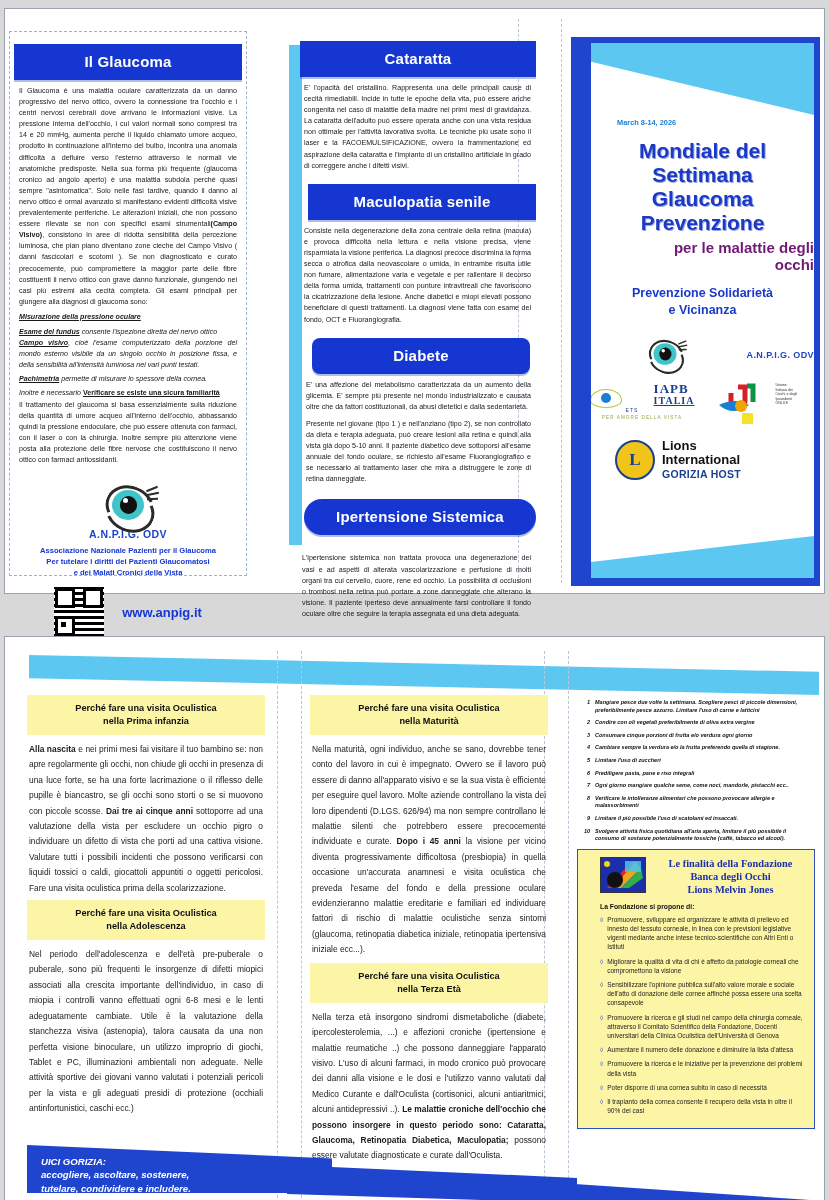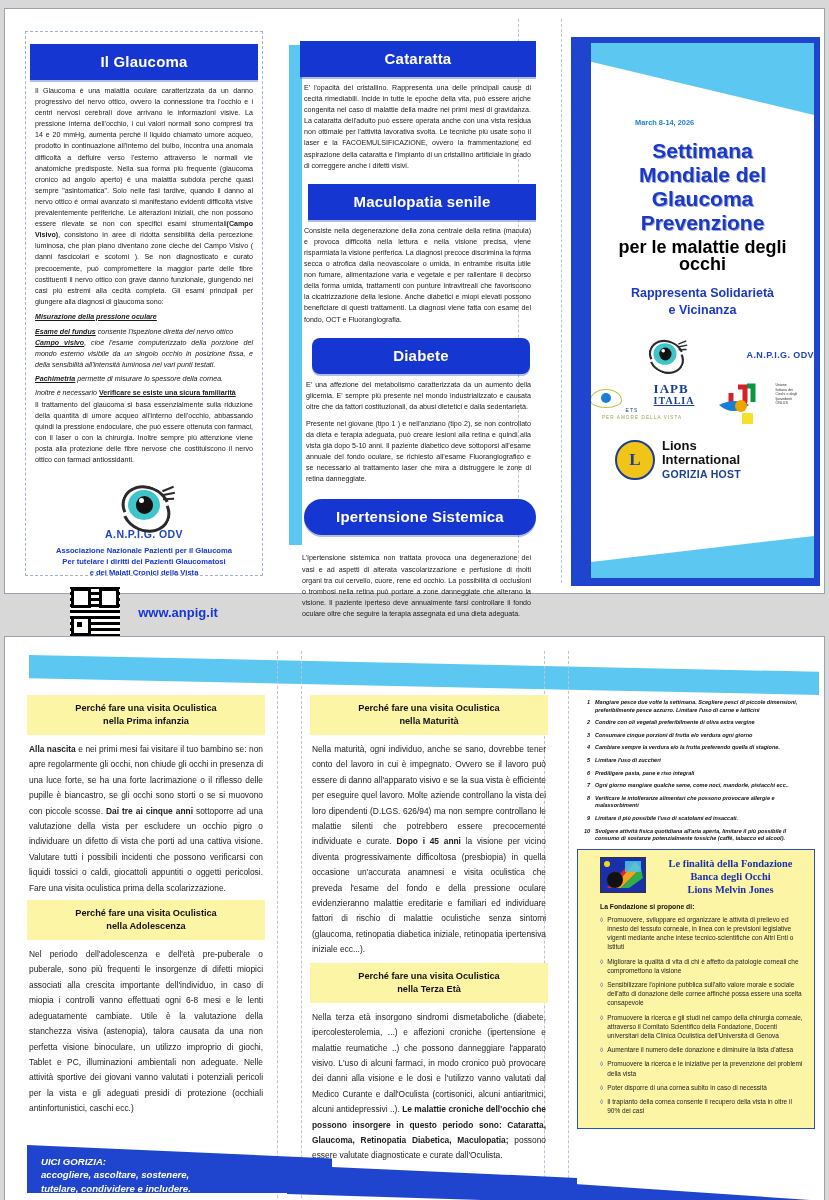--- a/index.html
+++ b/index.html
@@ -66,24 +66,24 @@
   #cover-outer{position:absolute;left:566px;top:28px;width:249px;height:549px;background:#1f45cf;overflow:hidden;}
   #cover-card{position:absolute;left:20px;top:6px;right:6px;bottom:8px;background:#fff;overflow:hidden;}
   #cover-diag{position:absolute;left:0;top:0;width:100%;height:72px;background:#5cc8f2;
     clip-path:polygon(0 0,100% 0,100% 100%,0 26%);}
   #cover-diag-bottom{position:absolute;left:0;bottom:0;width:100%;height:42px;background:#5cc8f2;
     clip-path:polygon(0 62%,100% 0,100% 100%,0 100%);}
   .wgw-row{display:flex;align-items:center;gap:6px;padding-left:12px;}
   .ribbon{width:13px;height:22px;position:relative;}
   .ribbon svg{display:block;}
   .wgw-title{color:#0f9b3e;font-weight:bold;font-size:13.5px;}
-  .wgw-date{color:#1a7fd4;font-weight:bold;font-size:7.4px;padding-left:44px;margin-top:-1px;}
+  .wgw-date{color:#1a7fd4;font-weight:bold;font-size:7.4px;padding-left:26px;margin-top:-1px;}
   .cover-main{color:#1b39c6;font-weight:bold;text-align:center;font-size:21px;line-height:24px;
     text-shadow:1px 1px 0 #9aa8dd;margin-top:12px;}
-  .cover-sub{color:#000000;font-weight:bold;text-align:center;font-size:18px;line-height:17px;margin-top:4px;}
+  .cover-sub{color:#701a75;font-weight:bold;text-align:right;font-size:15px;line-height:17px;margin-top:4px;}
   .cover-sub2{color:#1b39c6;font-weight:bold;text-align:center;font-size:12.5px;line-height:17px;margin-top:12px;}
 
   .iapb{display:flex;align-items:center;gap:4px;}
   .iapb-eye{width:30px;height:17px;border:1.6px solid #b7c531;border-radius:50% 50% 50% 50%/60% 60% 40% 40%;
     display:flex;align-items:center;justify-content:center;background:#fff;}
   .iapb-eye span{width:10px;height:10px;border-radius:50%;background:#1a7fd4;}
   .iapb-txt{color:#1b3f8f;font-family:"Liberation Serif",serif;font-weight:bold;font-size:13px;line-height:12px;letter-spacing:1px;margin-left:28px;}
   .iapb-ets{color:#1b3f8f;font-size:5px;letter-spacing:1px;}
   .iapb-claim{color:#9aa34a;font-size:4.6px;letter-spacing:1.1px;margin-top:2px;text-align:center;}
 
@@ -133,21 +133,21 @@
 </head>
 <body>
 
 <div class="page">
 
   <div class="sheet" id="sheet-top">
 
     <div class="col-div" style="left:513px"></div>
     <div class="col-div" style="left:556px"></div>
 
-    <div class="panel dashbox" style="left:20px;top:22px;width:238px;height:545px;">
+    <div class="panel dashbox" style="left:4px;top:22px;width:238px;height:545px;">
       <div class="blue-head" style="margin:12px 4px 0 4px;">Il Glaucoma</div>
       <div class="body-text">
         <span>Il Glaucoma è una malattia oculare caratterizzata da un danno progressivo del nervo ottico, ovvero la connessione tra l'occhio e i centri nervosi cerebrali dove arrivano le informazioni visive. La pressione interna dell'occhio, i cui valori normali sono compresi tra 14 e 20 mmHg, aumenta perché il liquido chiamato umore acqueo, prodotto in continuazione all'interno del bulbo, incontra una anomala difficoltà a defluire verso l'esterno attraverso le normali vie anatomiche predisposte. Nella sua forma più frequente (glaucoma cronico ad angolo aperto) è una malattia subdola perché quasi sempre "asintomatica". Solo nelle fasi tardive, quando il danno al nervo ottico é ormai avanzato si manifestano evidenti difficoltà visive prevalentemente periferiche. Le alterazioni iniziali, che non possono essere rilevate se non con specifici esami strumentali</span><b>(Campo Visivo)</b><span>, consistono in aree di ridotta sensibilità della percezione luminosa, che pian piano diventano zone cieche del Campo Visivo ( danni fascicolari e scotomi ). Se non diagnosticato e curato precocemente, può compromettere la maggior parte delle fibre costituenti il nervo ottico con grave danno funzionale, giungendo nei casi più estremi alla cecità completa. Gli esami principali per giungere alla diagnosi di glaucoma sono:</span>
         <div style="height:4px"></div>
         <div class="ui">Misurazione della pressione oculare</div>
         <div style="height:4px"></div>
         <div><span class="ui">Esame del fundus</span><span class="it"> consente l'ispezione diretta del nervo ottico</span></div>
         <div><span class="ui">Campo visivo</span><span class="it">, cioé l'esame computerizzato della porzione del mondo esterno visibile da un singolo occhio in posizione fissa, e della sensibilità all'intensità luminosa nei vari punti testati.</span></div>
         <div style="height:3px"></div>
         <div><span class="ui">Pachimetria</span><span class="it"> permette di misurare lo spessore della cornea.</span></div>
@@ -202,31 +202,31 @@
 
     <div id="cover-outer">
       <div id="cover-card">
         <div id="cover-diag"></div>
         <div id="cover-diag-bottom"></div>
 
         <div style="position:relative;padding-top:76px;">
           <div class="wgw-date">March 8-14, 2026</div>
 
           <div class="cover-main">
+            <div>Mondiale  del</div>
             <div>Settimana</div>
-            <div>Mondiale  del</div>
             <div>Glaucoma</div>
             <div>Prevenzione</div>
           </div>
           <div class="cover-sub">
             <div>per le malattie degli</div>
             <div>occhi</div>
           </div>
           <div class="cover-sub2">
-            <div>Rappresenta  Solidarietà</div>
+            <div>Prevenzione  Solidarietà</div>
             <div>e Vicinanza</div>
           </div>
 
           <div class="logo-row" style="margin-top:14px;gap:7px;">
             <div class="anpig-eye" style="transform:scale(.72)">
               <div class="arcA"></div>
                 <div class="arcB"></div>
               <div class="ball"></div>
                 <div class="pupil"></div>
                 <div class="glint"></div>

